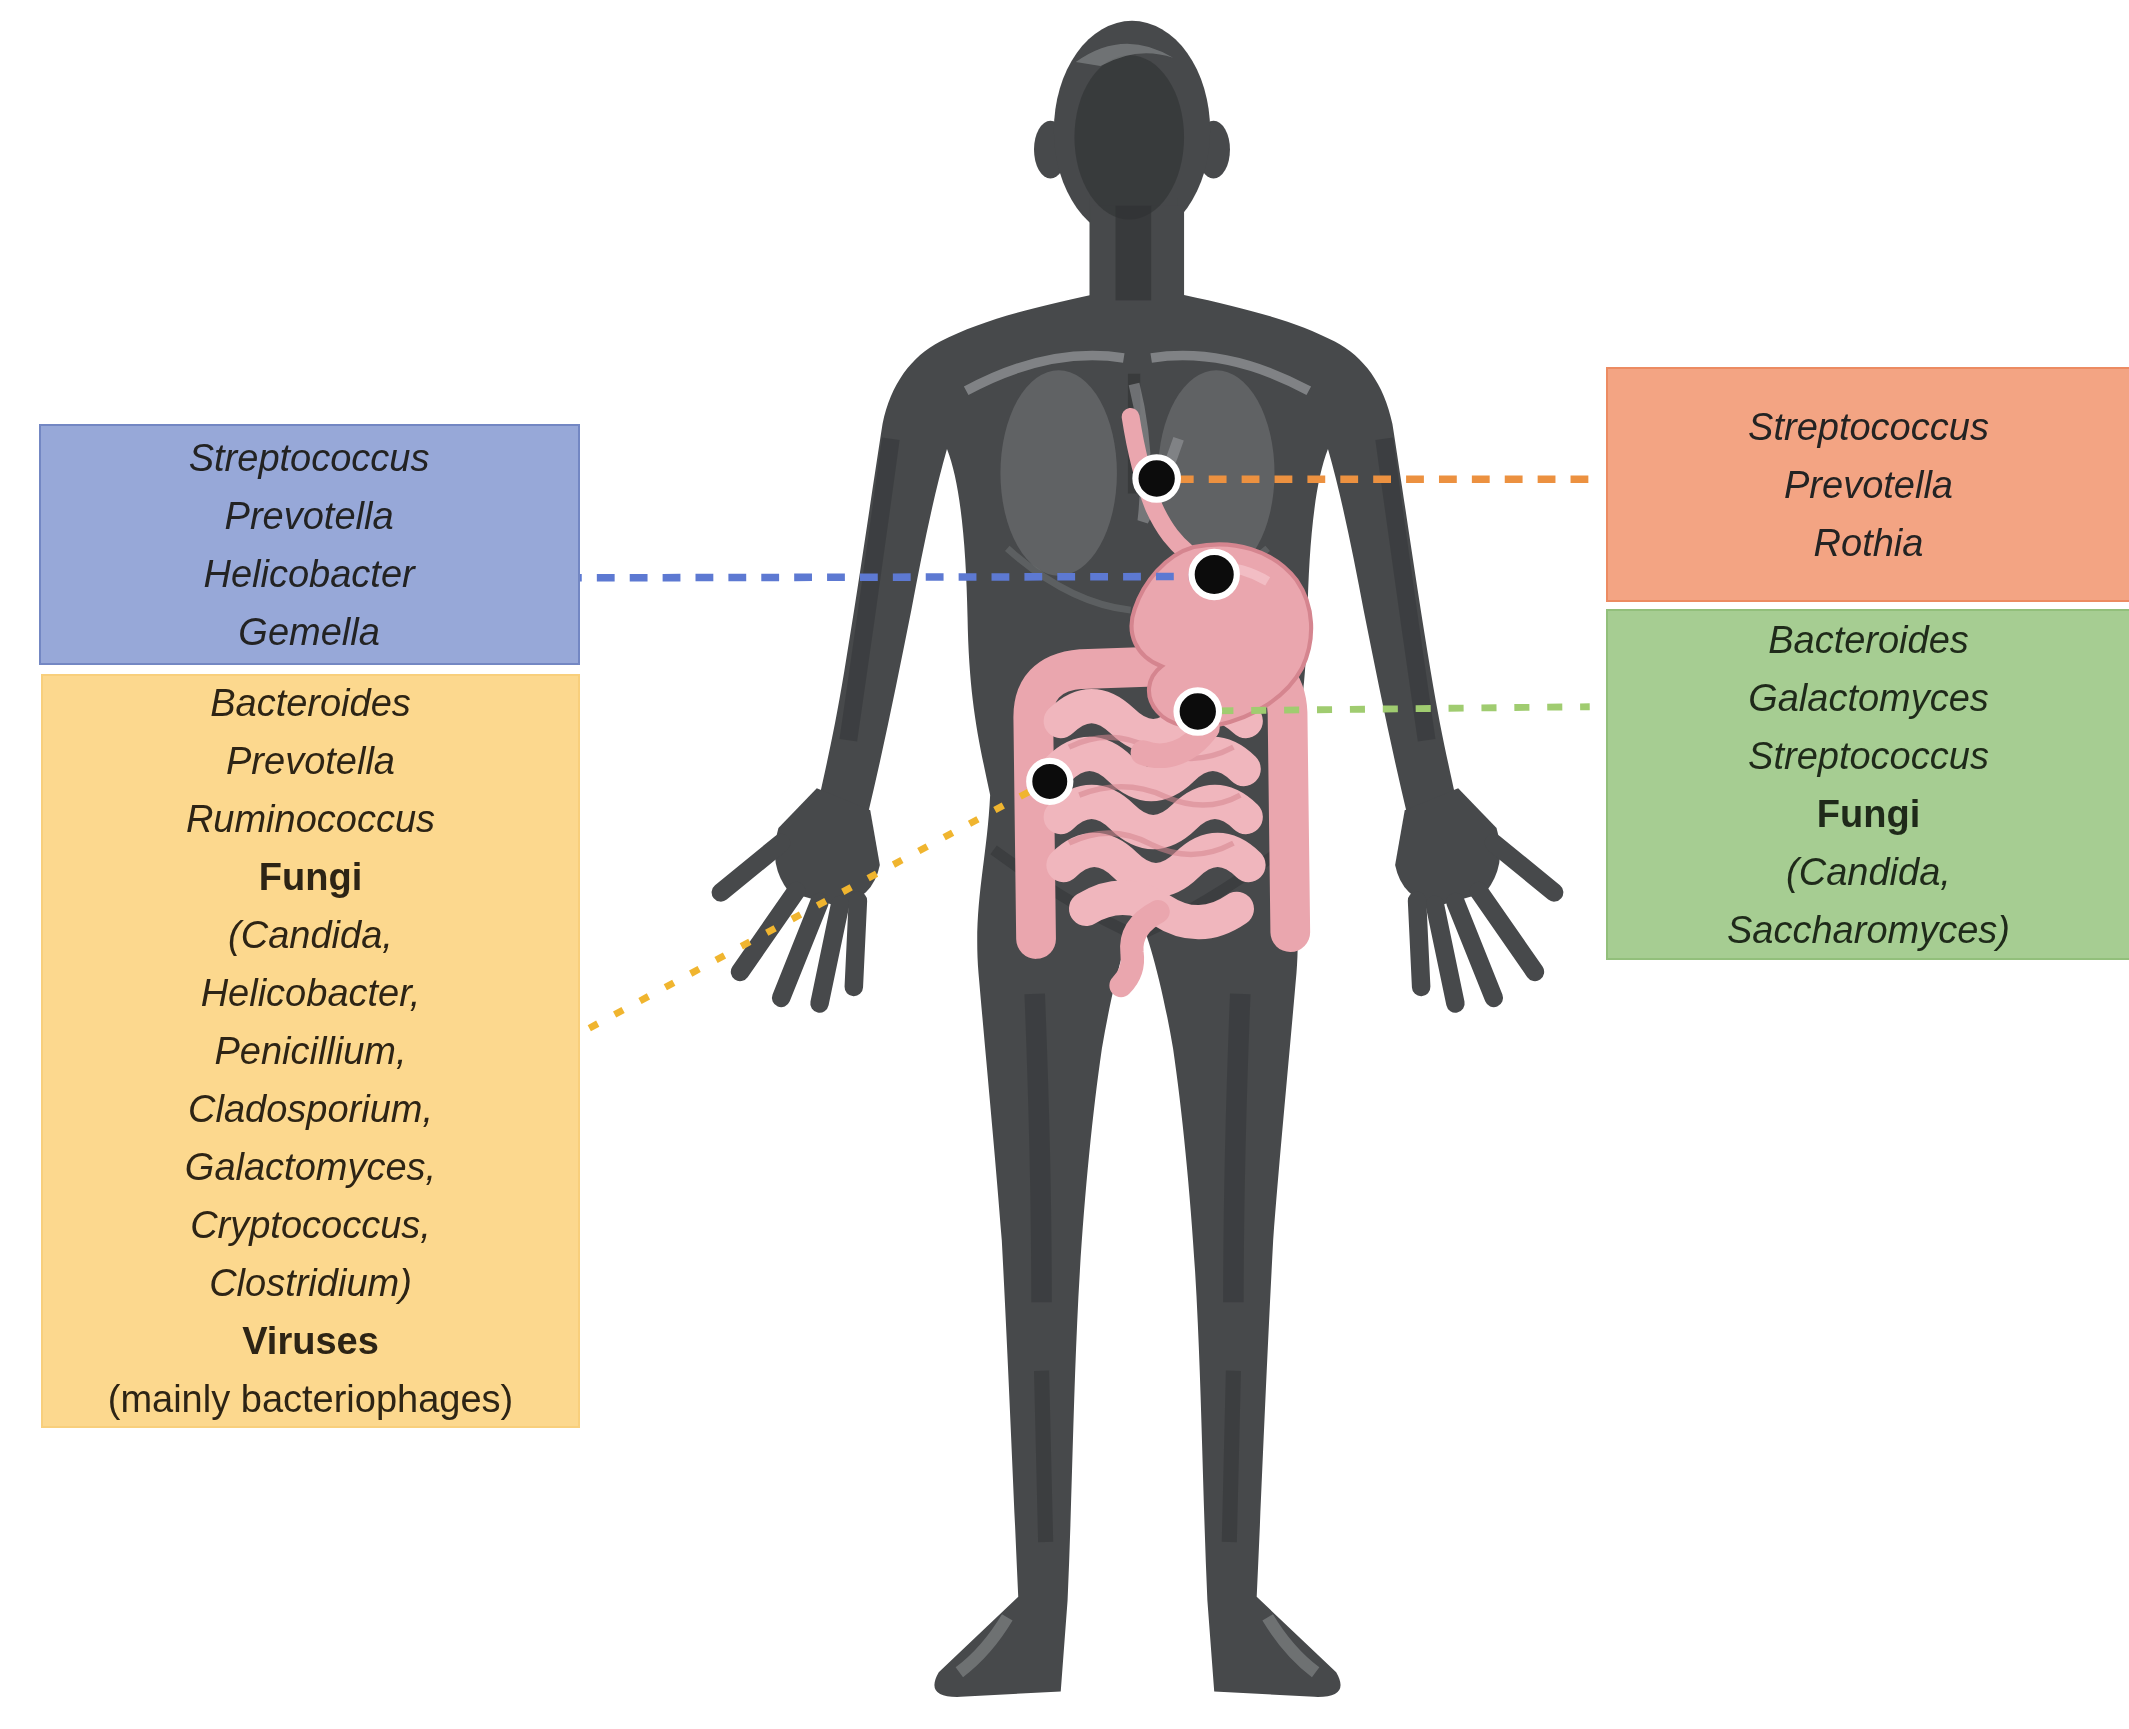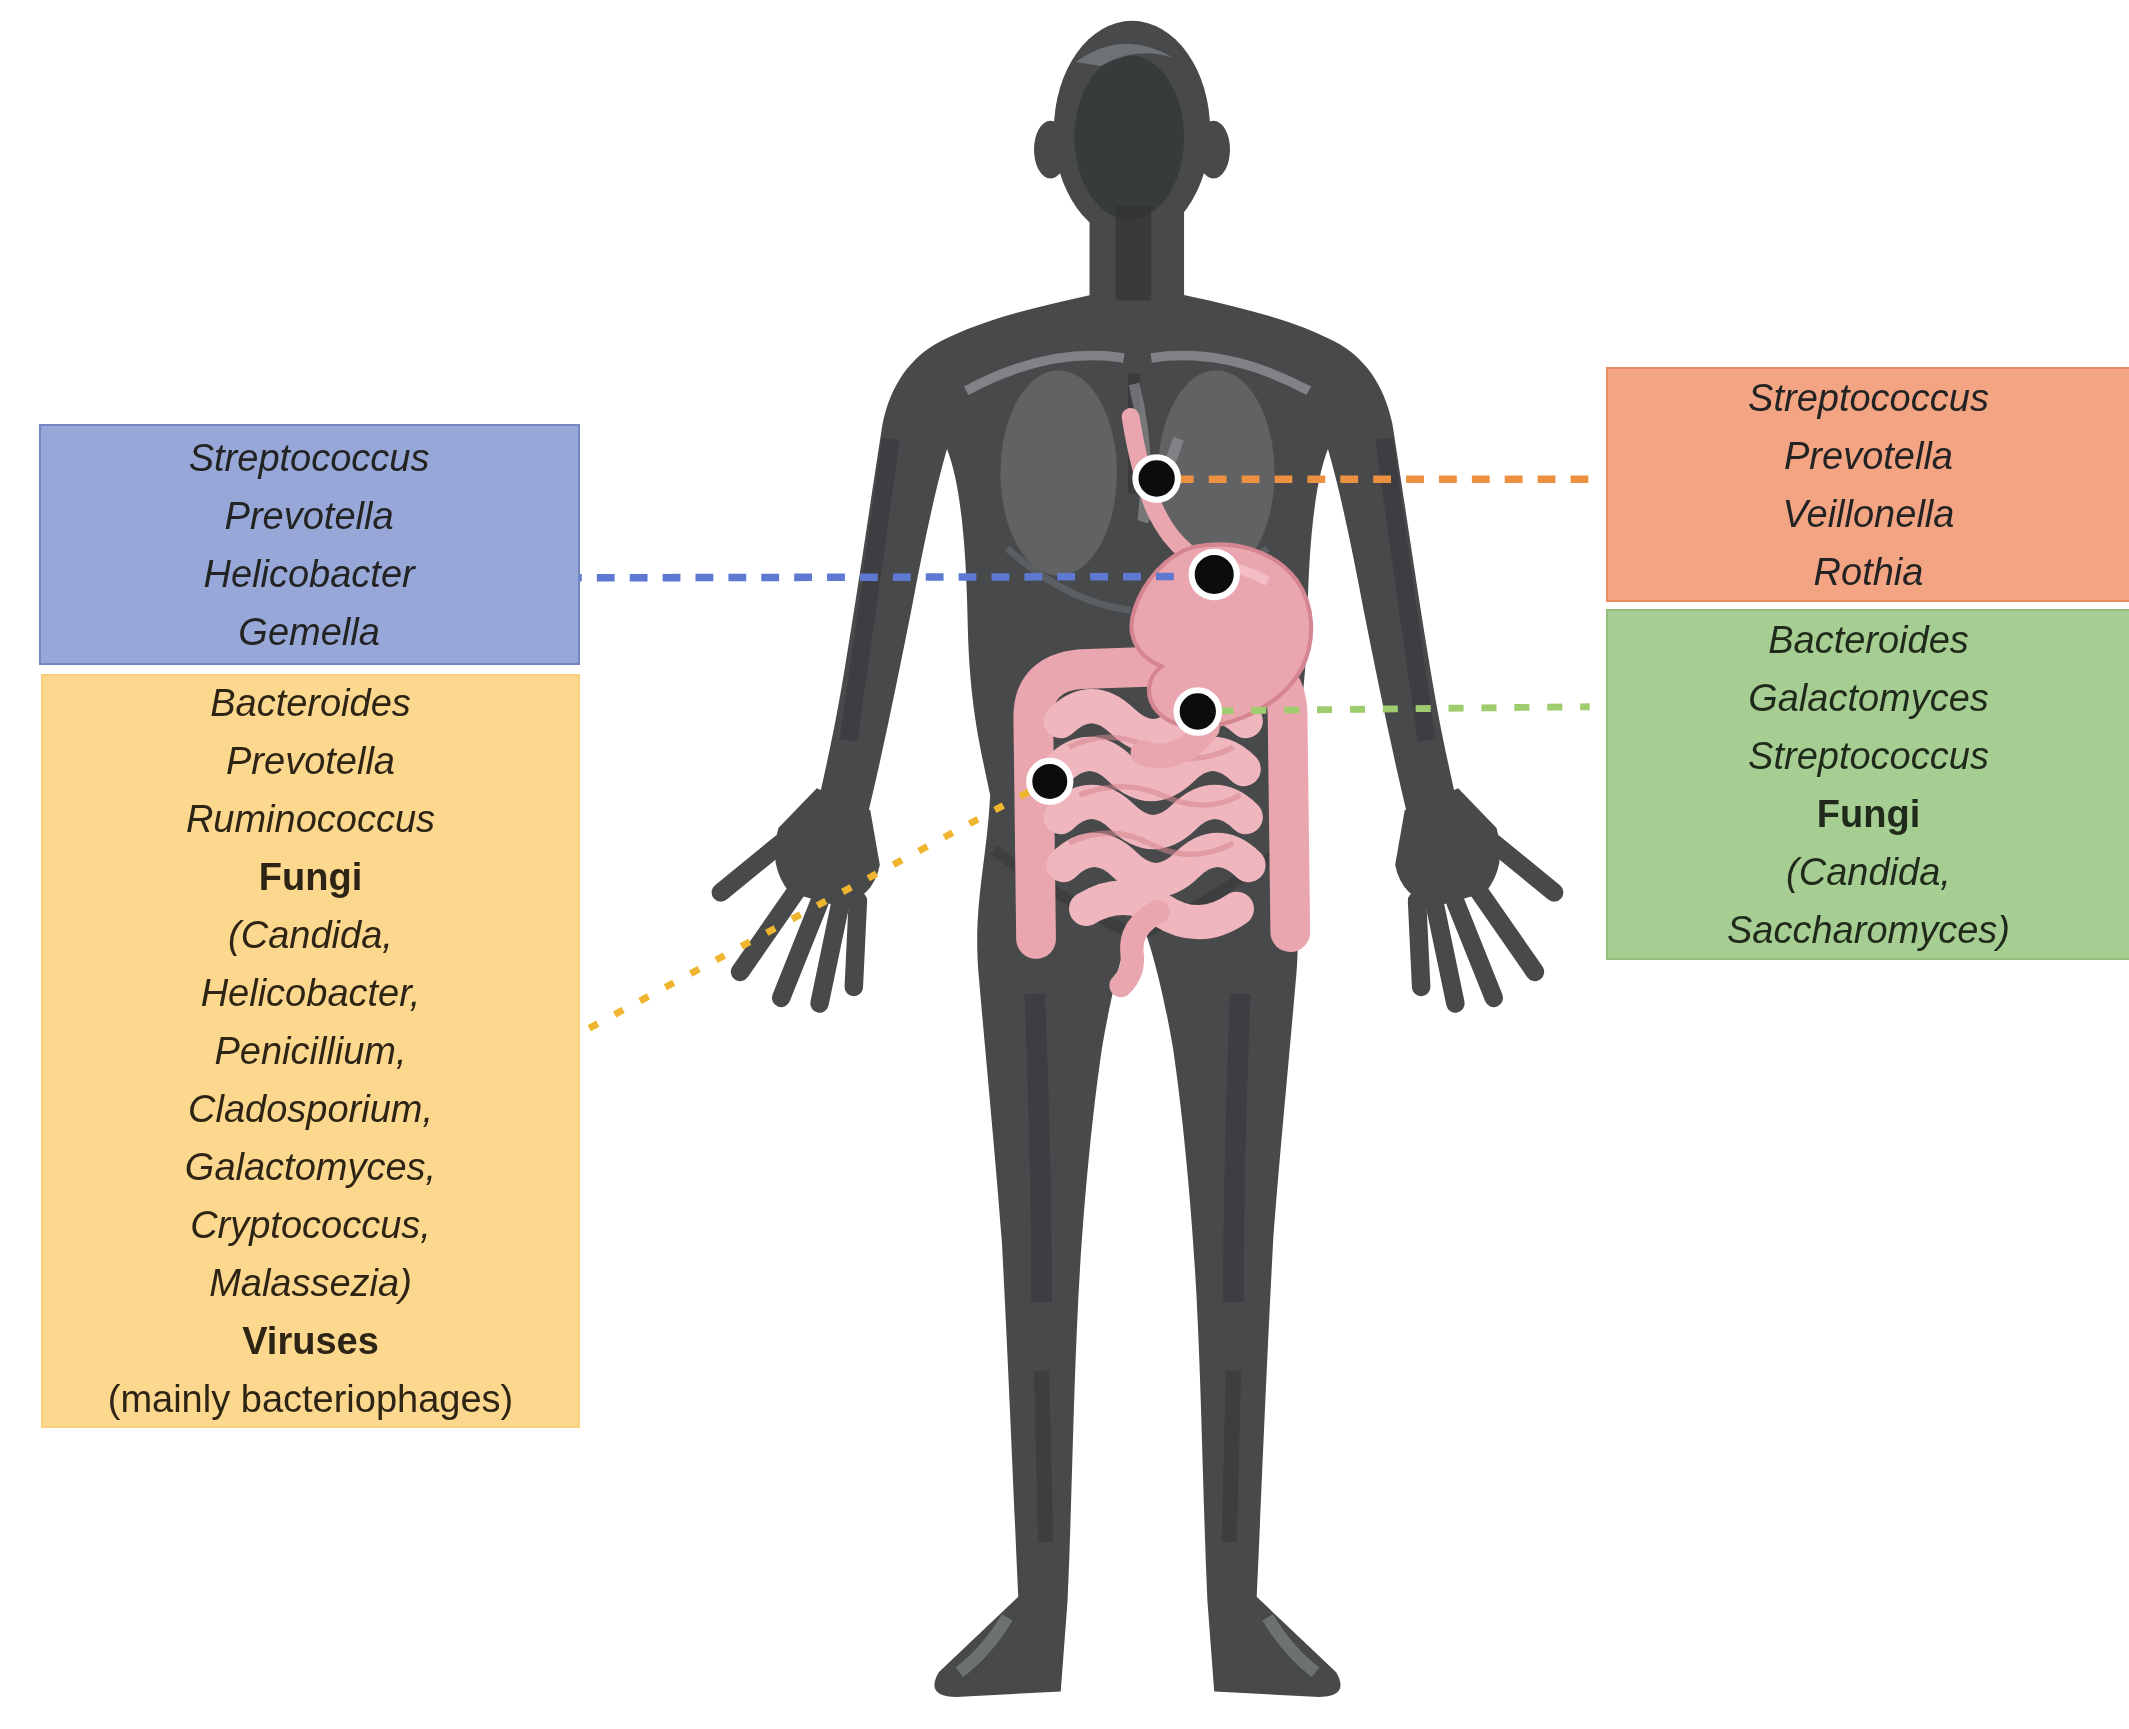--- a/index.html
+++ b/index.html
@@ -190,29 +190,28 @@
     <div class="ln it">Bacteroides</div>
     <div class="ln it">Prevotella</div>
     <div class="ln it">Ruminococcus</div>
     <div class="ln b">Fungi</div>
     <div class="ln it">(Candida,</div>
     <div class="ln it">Helicobacter,</div>
     <div class="ln it">Penicillium,</div>
     <div class="ln it">Cladosporium,</div>
     <div class="ln it">Galactomyces,</div>
     <div class="ln it">Cryptococcus,</div>
-    <div class="ln it">Malassezia)</div>
+    <div class="ln it">Clostridium)</div>
     <div class="ln b">Viruses</div>
     <div class="ln plain">(mainly bacteriophages)</div>
   </div>
 
   <div class="label-box box-salmon" style="background-color: rgb(243, 164, 131); border-color: rgb(236, 139, 98); color: rgb(35, 35, 35);">
     <div class="ln it">Streptococcus</div>
     <div class="ln it">Prevotella</div>
-    <div class="ln it">Veillonella</div>
     <div class="ln it">Rothia</div>
   </div>
 
   <div class="label-box box-green" style="background-color: rgb(166, 205, 146); border-color: rgb(146, 191, 123); color: rgb(31, 42, 26);">
     <div class="ln it">Bacteroides</div>
     <div class="ln it">Galactomyces</div>
     <div class="ln it">Streptococcus</div>
     <div class="ln b">Fungi</div>
     <div class="ln it">(Candida,</div>
     <div class="ln it">Saccharomyces)</div>

